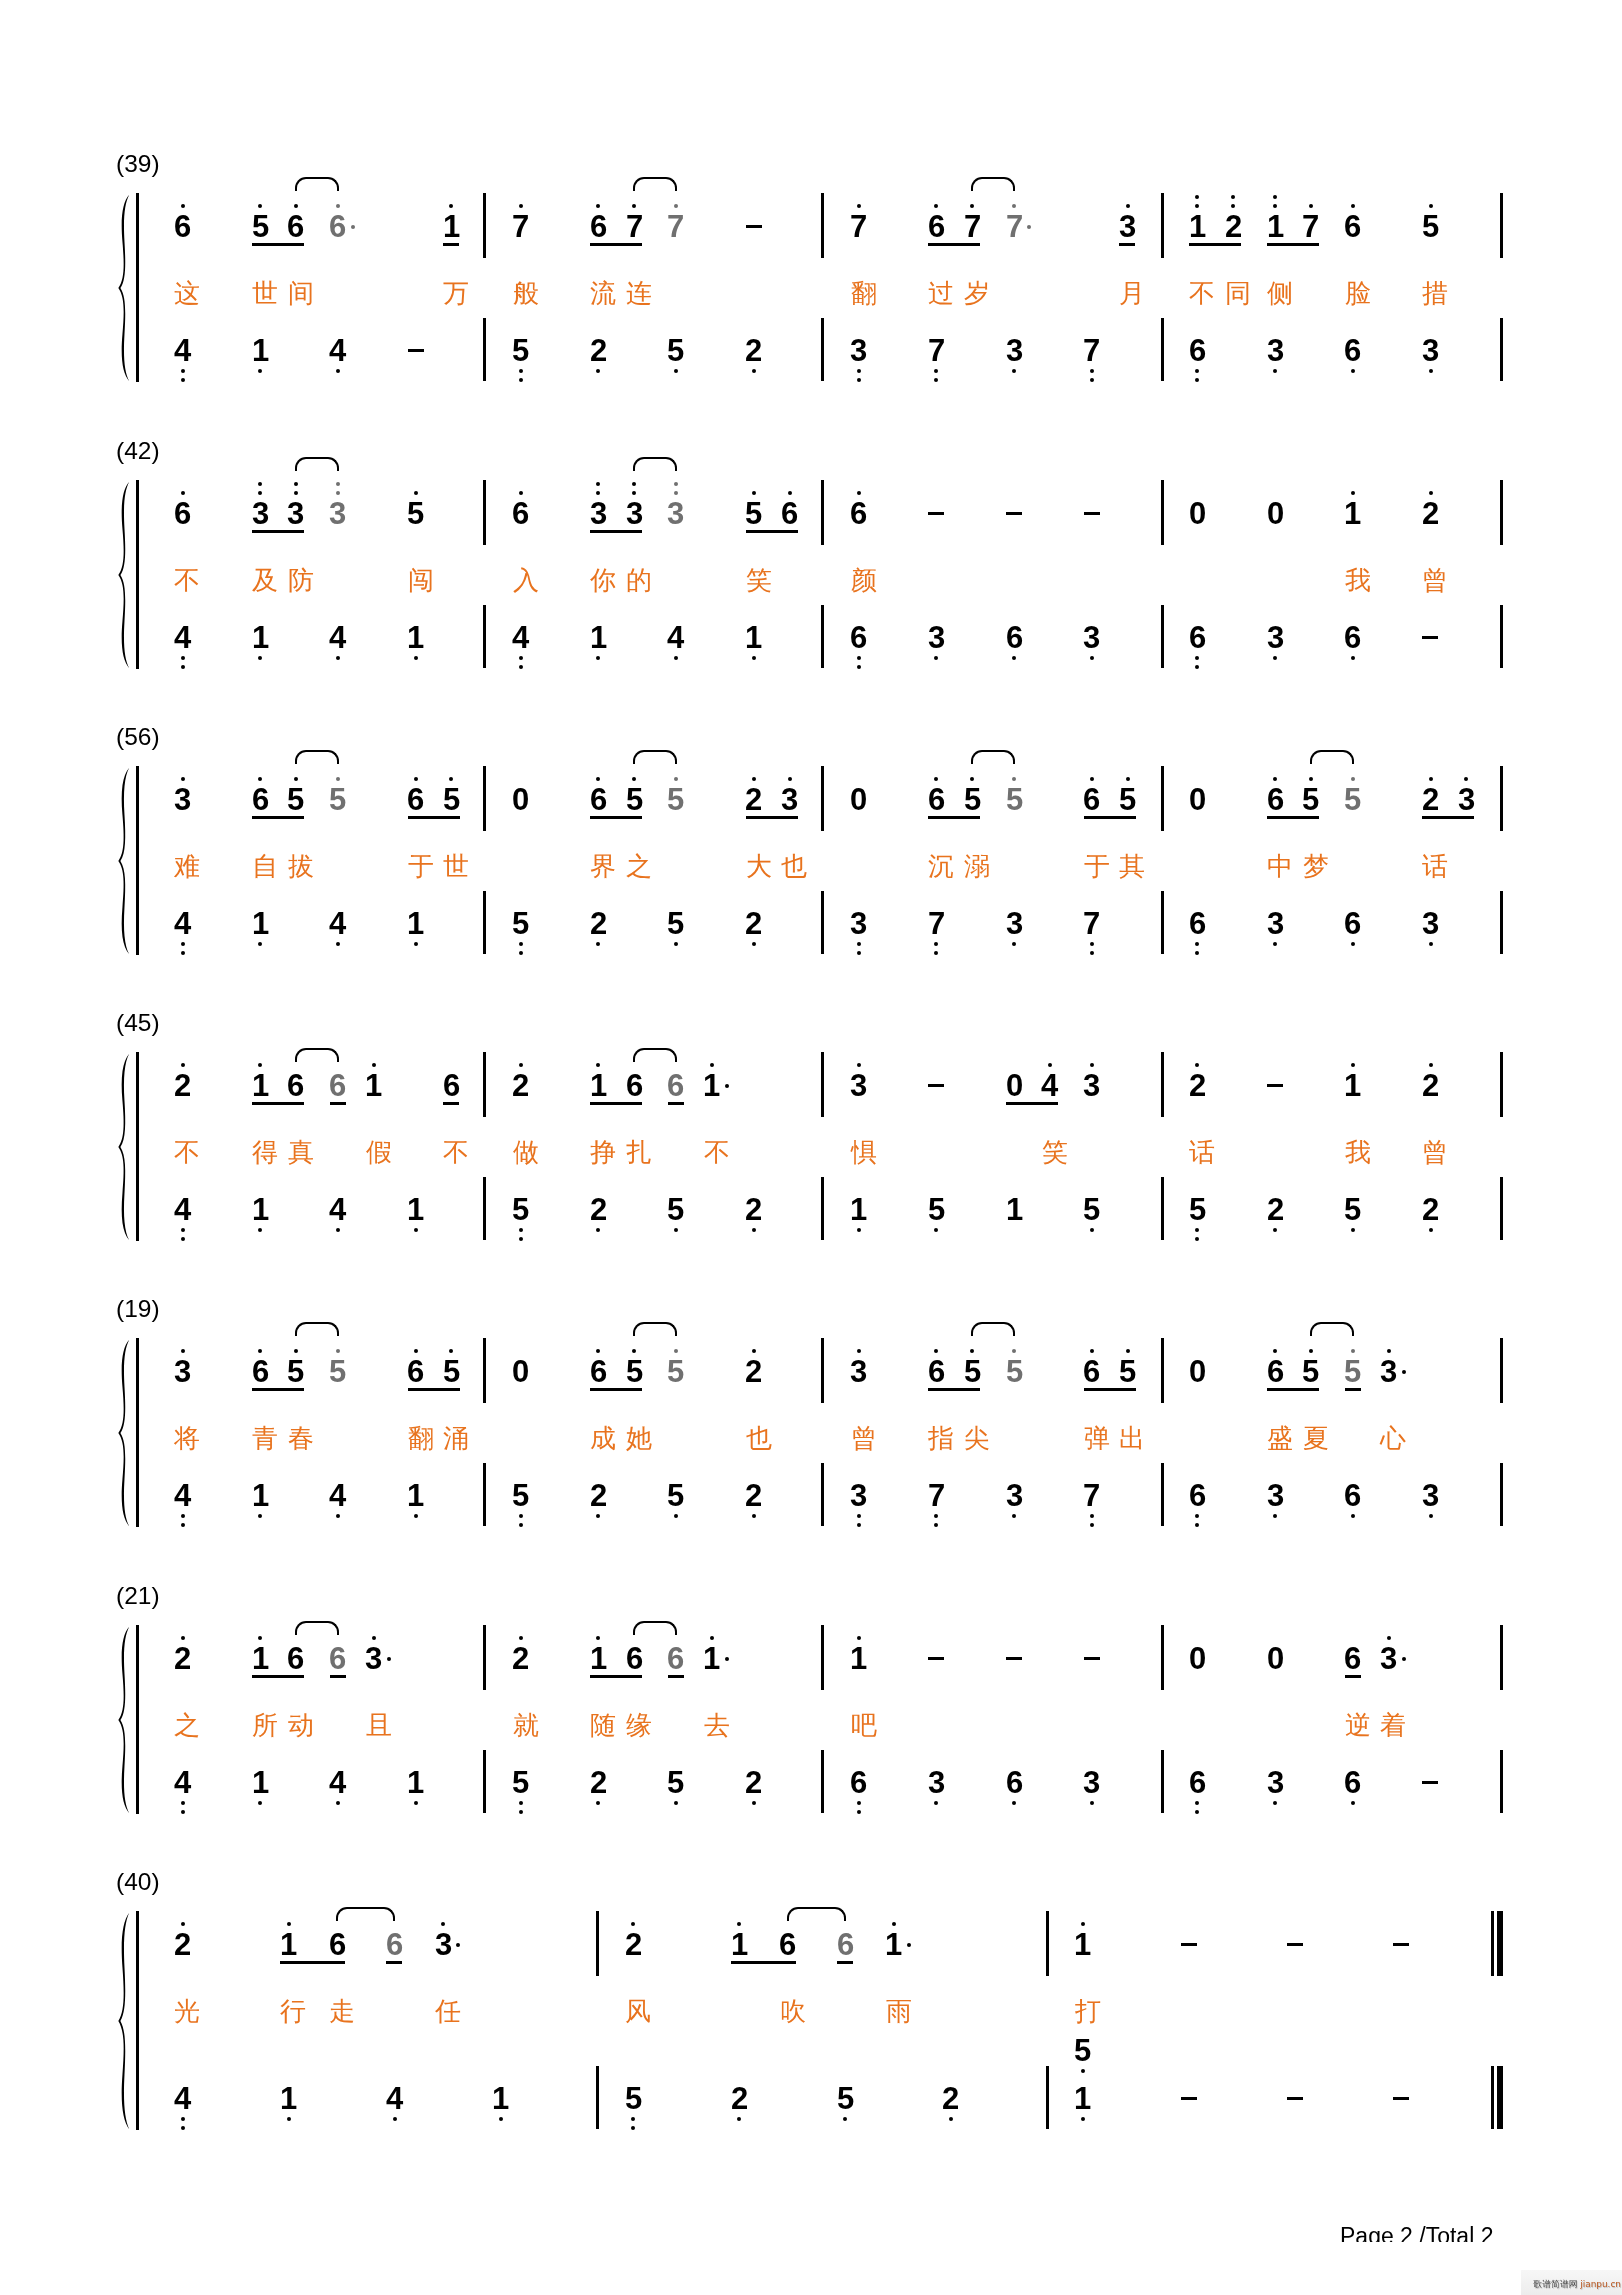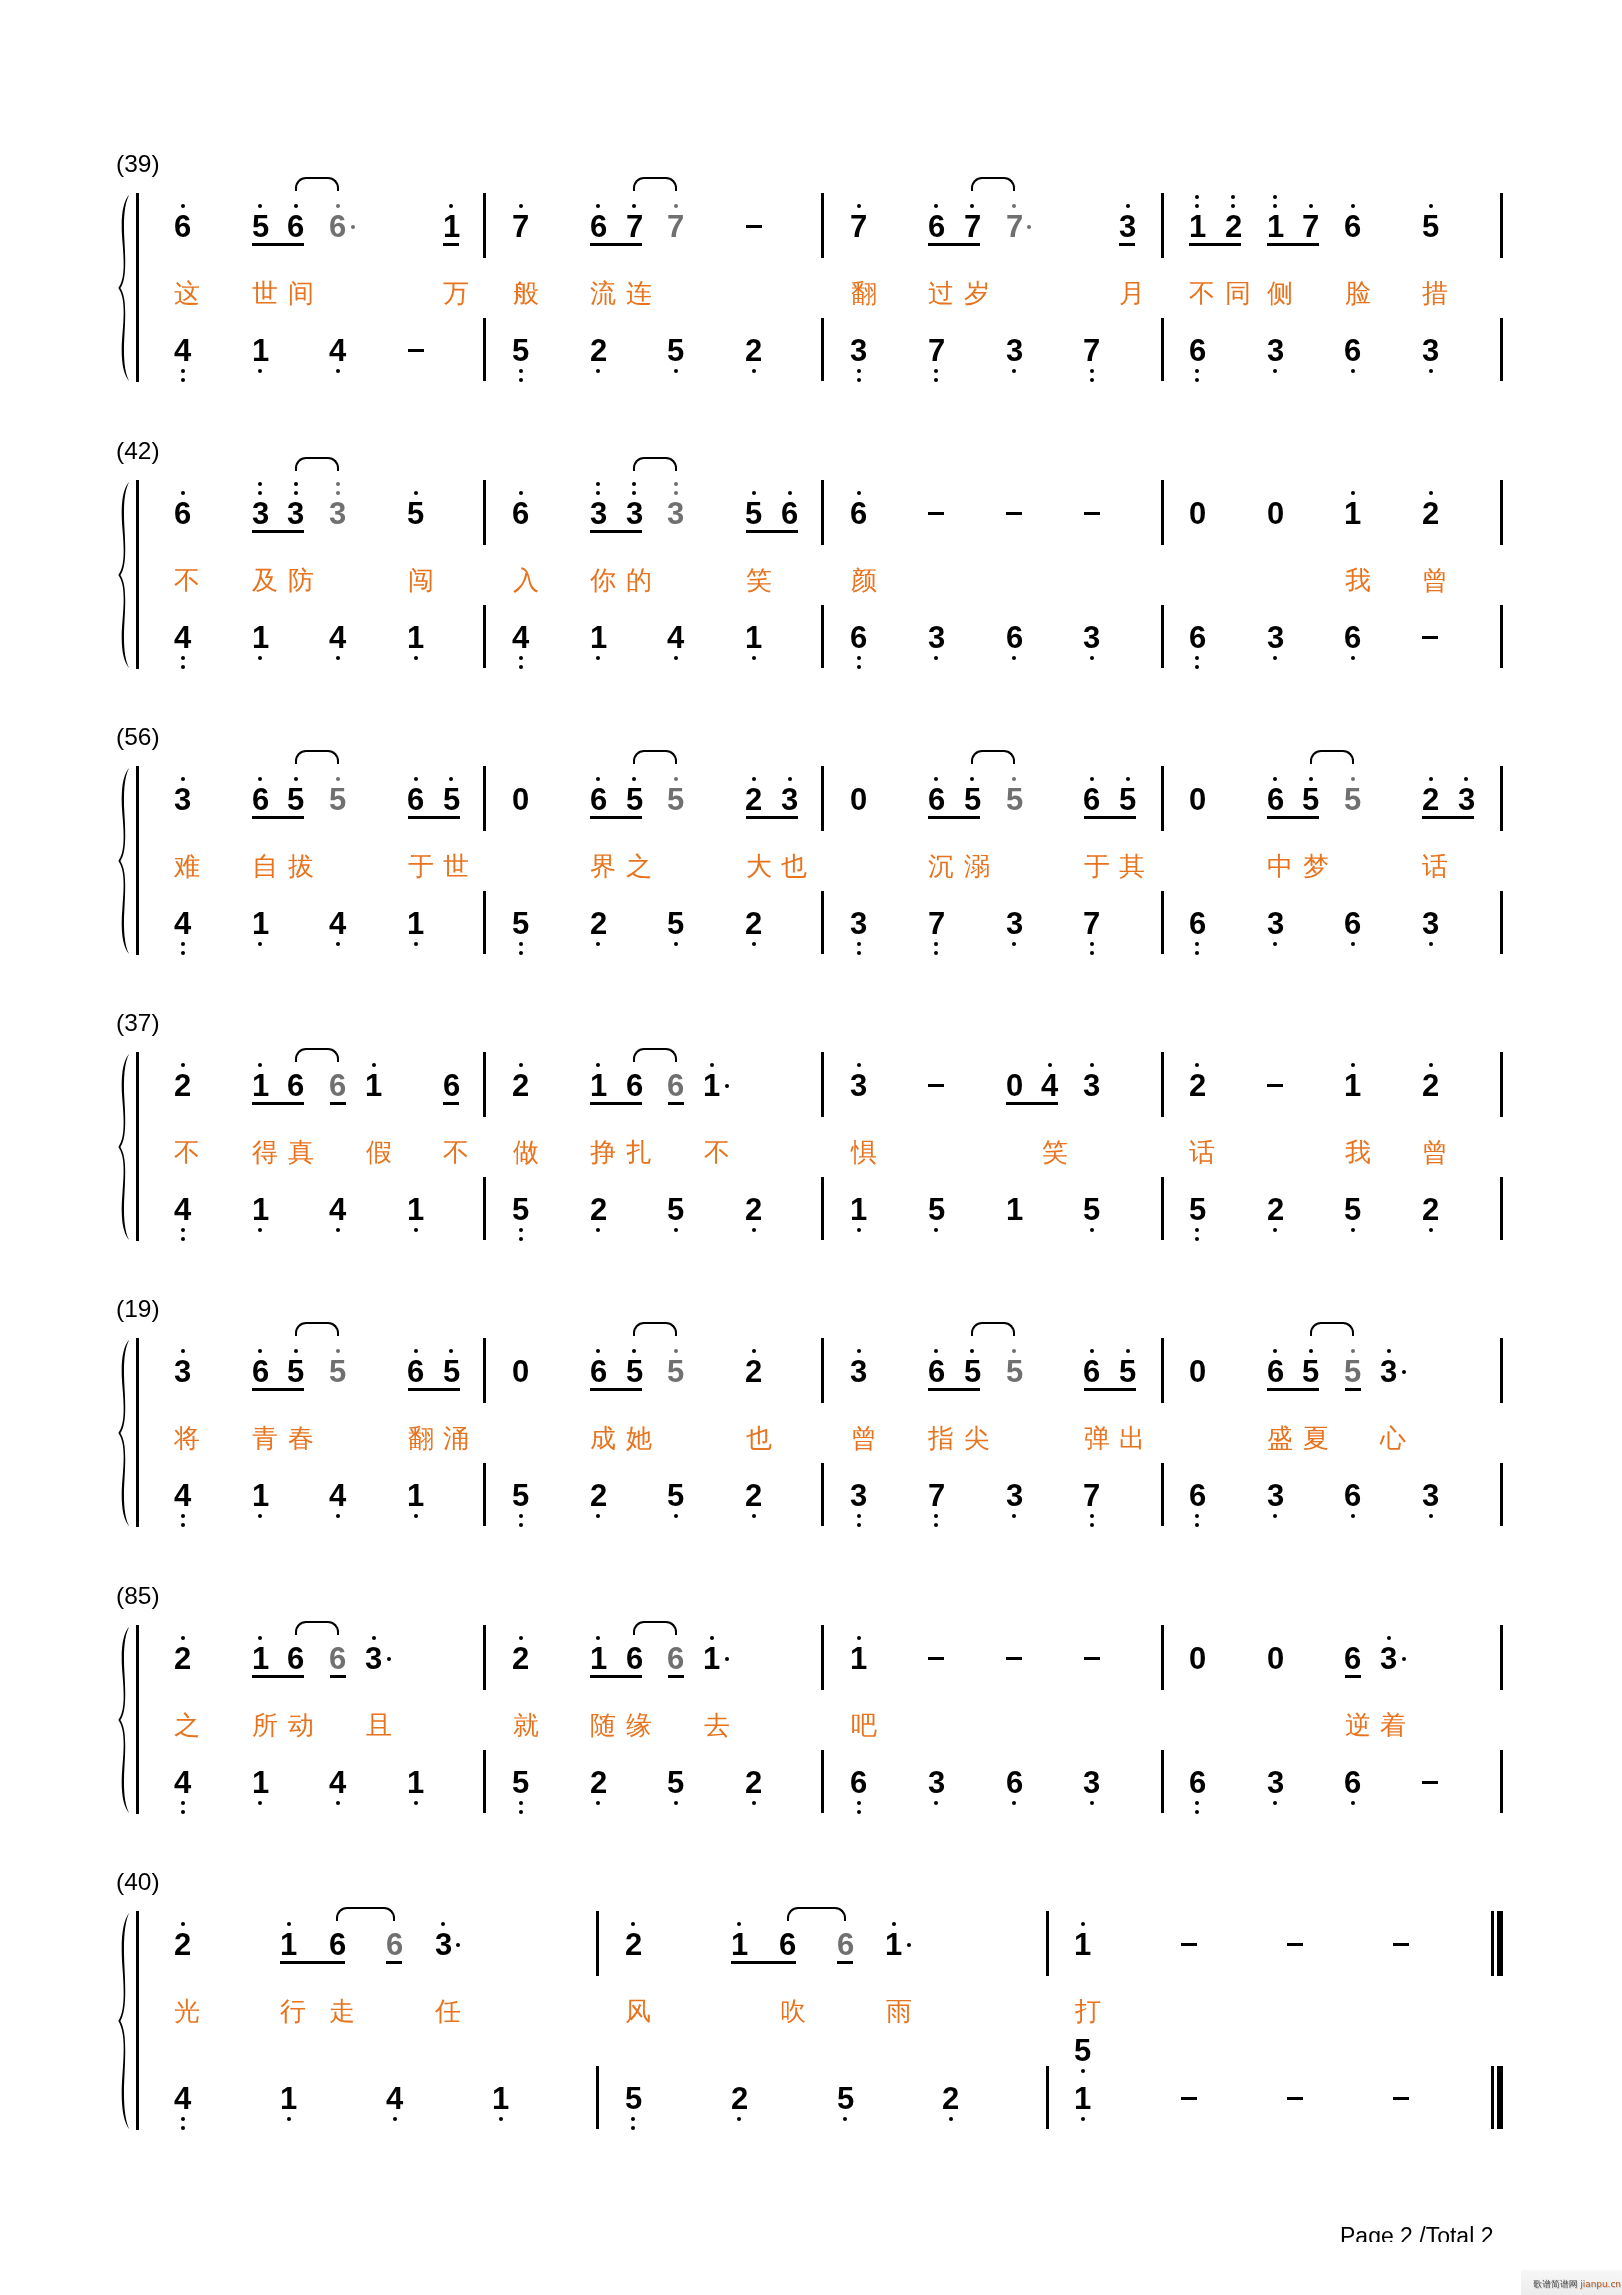--- a/index.html
+++ b/index.html
@@ -419,21 +419,21 @@
         <div class="odot" style="left: 1195px; top: 233px;"></div>
         <div class="odot" style="left: 1195px; top: 242px;"></div>
         <div class="digit" style="left: 1262px; top: 199px;">3</div>
         <div class="odot" style="left: 1273px; top: 233px;"></div>
         <div class="digit" style="left: 1339px; top: 199px;">6</div>
         <div class="odot" style="left: 1351px; top: 233px;"></div>
         <div class="digit" style="left: 1417px; top: 199px;">3</div>
         <div class="odot" style="left: 1429px; top: 233px;"></div>
       </div>
       <div class="system" style="top: 995px; height: 286px;">
-        <div class="measure-number">(37)</div>
+        <div class="measure-number">(45)</div>
         <div class="brace" style="height: 188px;">
           <svg width="13.6" height="188" viewBox="0 0 20 276" preserveAspectRatio="none">
             <path d="M18,1 C8,12 5,35 8,70 C11,105 11,125 2,138 C11,151 11,171 8,206 C5,241 8,264 18,275 C11,262 9,240 11,206 C13,172 13,150 5,138 C13,126 13,104 11,70 C9,36 11,14 18,1 Z" fill="#000"></path>
           </svg>
         </div>
         <div class="thick-bar" style="height: 189px;"></div>
         <div class="bar" style="left: 483px; top: 57px; height: 65px;"></div>
         <div class="bar" style="left: 483px; top: 182px; height: 63px;"></div>
         <div class="bar" style="left: 821px; top: 57px; height: 65px;"></div>
         <div class="bar" style="left: 821px; top: 182px; height: 63px;"></div>
@@ -650,21 +650,21 @@
         <div class="odot" style="left: 1195px; top: 233px;"></div>
         <div class="odot" style="left: 1195px; top: 242px;"></div>
         <div class="digit" style="left: 1262px; top: 199px;">3</div>
         <div class="odot" style="left: 1273px; top: 233px;"></div>
         <div class="digit" style="left: 1339px; top: 199px;">6</div>
         <div class="odot" style="left: 1351px; top: 233px;"></div>
         <div class="digit" style="left: 1417px; top: 199px;">3</div>
         <div class="odot" style="left: 1429px; top: 233px;"></div>
       </div>
       <div class="system" style="top: 1568px; height: 286px;">
-        <div class="measure-number">(85)</div>
+        <div class="measure-number">(21)</div>
         <div class="brace" style="height: 188px;">
           <svg width="13.6" height="188" viewBox="0 0 20 276" preserveAspectRatio="none">
             <path d="M18,1 C8,12 5,35 8,70 C11,105 11,125 2,138 C11,151 11,171 8,206 C5,241 8,264 18,275 C11,262 9,240 11,206 C13,172 13,150 5,138 C13,126 13,104 11,70 C9,36 11,14 18,1 Z" fill="#000"></path>
           </svg>
         </div>
         <div class="thick-bar" style="height: 189px;"></div>
         <div class="bar" style="left: 483px; top: 57px; height: 65px;"></div>
         <div class="bar" style="left: 483px; top: 182px; height: 63px;"></div>
         <div class="bar" style="left: 821px; top: 57px; height: 65px;"></div>
         <div class="bar" style="left: 821px; top: 182px; height: 63px;"></div>

